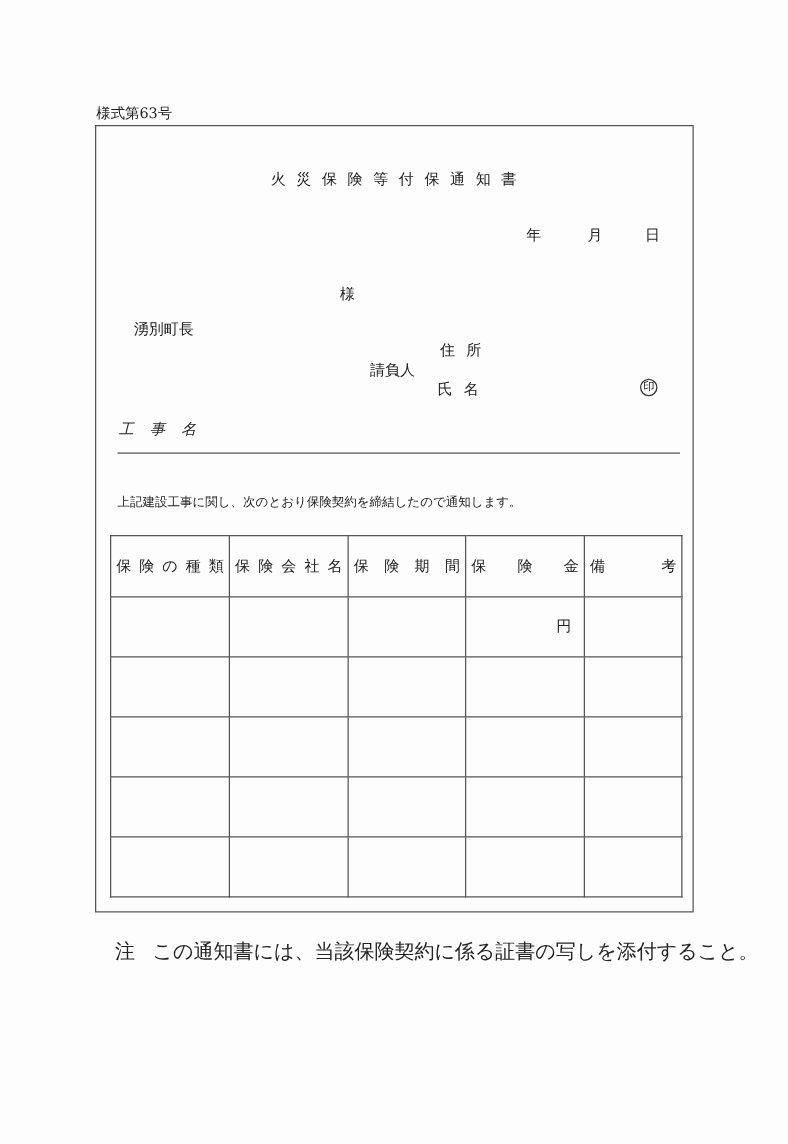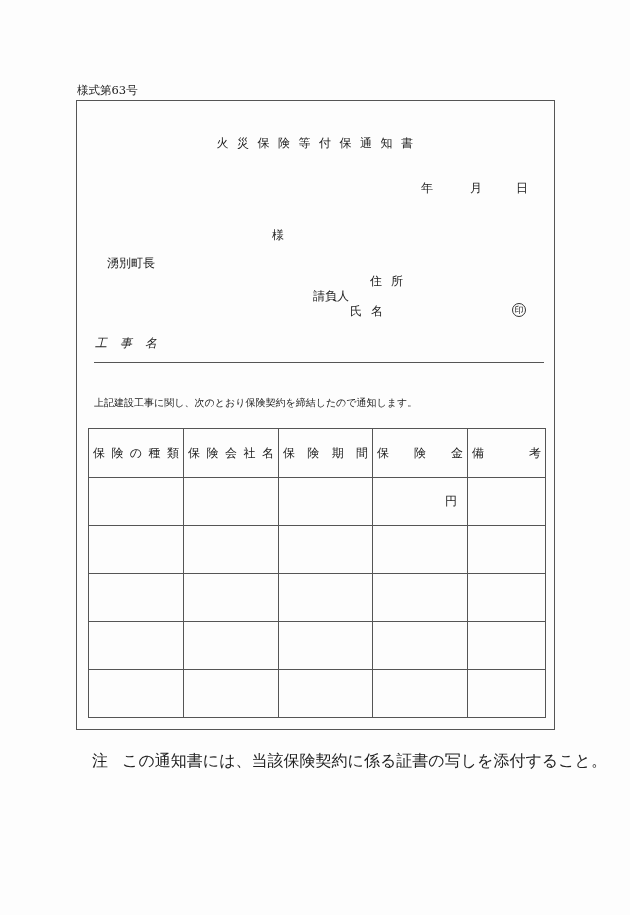--- a/index.html
+++ b/index.html
@@ -11,22 +11,22 @@
   .abs { position:absolute; white-space:nowrap; line-height:1; }
   .form-id { left:77px; top:85px; font-size:11.5px;text-align:right; }
   .frame { position:absolute; left:76px; top:100px; width:479px; height:630px;
            border:1px solid #555; box-sizing:border-box; }
   .title { left:0; width:630px; text-align:center; top:137px; font-size:12px; letter-spacing:8.5px; text-indent:8px; }
   .date-y { left:421px; top:182px; }
   .date-m { left:470px; top:182px; }
   .date-d { left:516px; top:182px; }
   .addressee { left:107px; top:229px;margin-top:28px; }
   .sama { left:272px; top:229px; }
-  .contractor { left:313px; top:290px; }
-  .addr-label { left:370px; top:275px; letter-spacing:9px; }
+  .contractor { left:296px; top:290px; }
+  .addr-label { left:352px; top:275px; letter-spacing:9px;font-family:Liberation Mono, monospace; }
   .name-label { left:350px; top:305px; letter-spacing:9px; }
   .seal { position:absolute; left:512px; top:303px; width:14px; height:14px;
           border:1px solid #333; border-radius:50%; box-sizing:border-box;
           font-size:9px; line-height:12px; text-align:center; }
   .work-label { left:95px; top:337px; letter-spacing:13px;font-style:italic; }
   .work-line { position:absolute; left:94px; top:362px; width:450px; height:0; border-top:1.5px solid #555; }
   .intro { left:94px; top:398px; font-size:10px; }
   table.ins { position:absolute; left:88px; top:428px; width:457px;
               border-collapse:collapse; table-layout:fixed; }
   table.ins td, table.ins th { border:1px solid #555; padding:0 4px; font-weight:normal;

